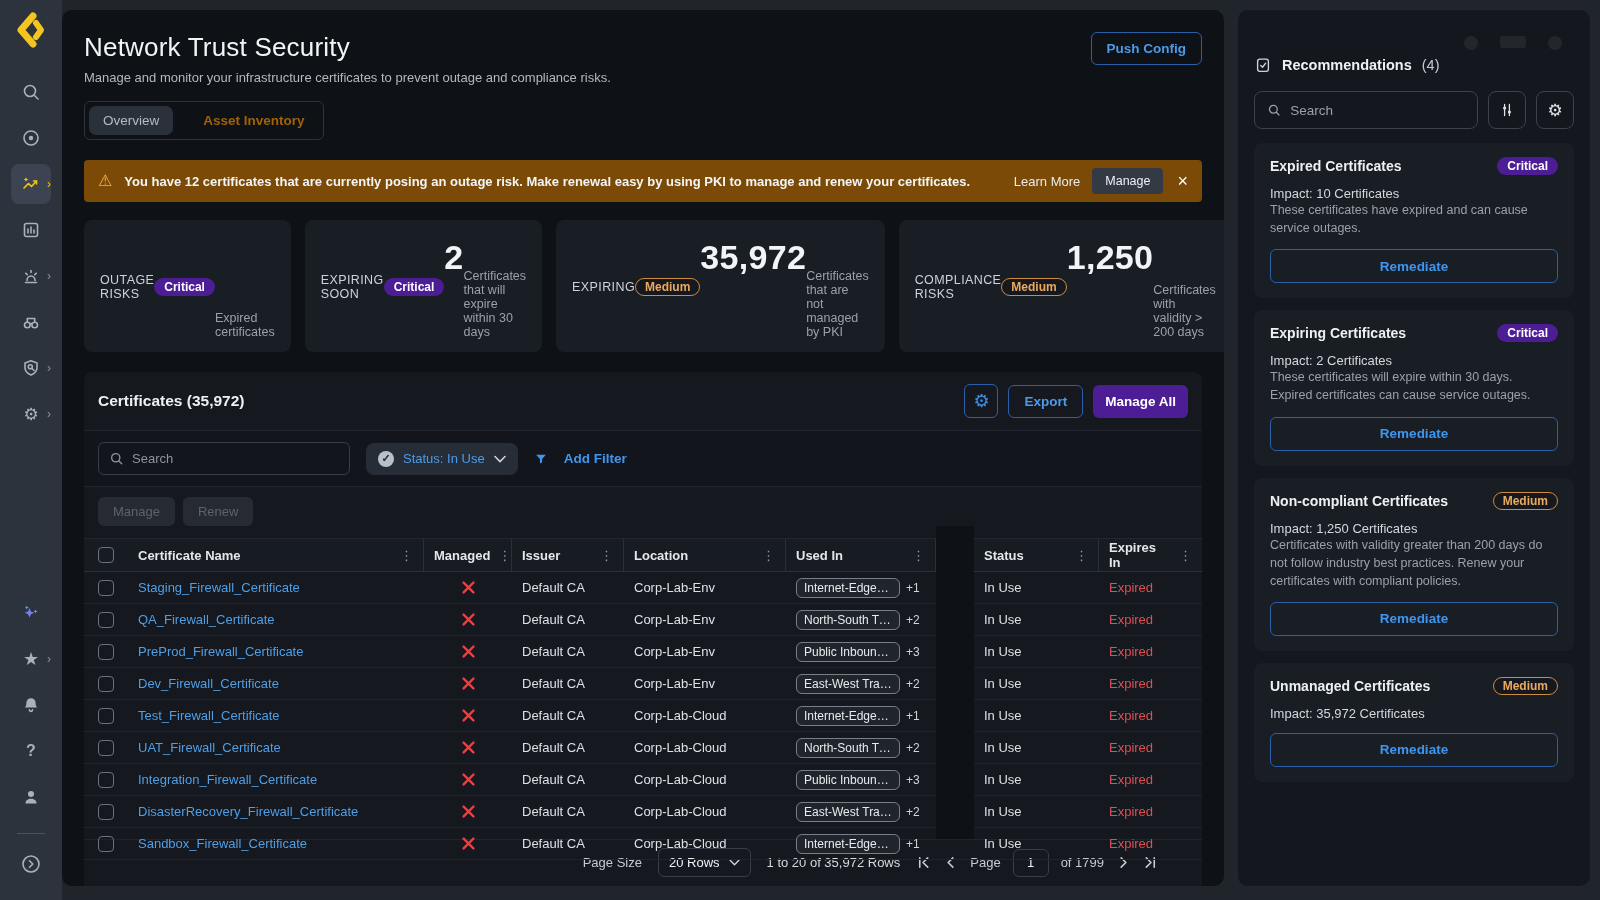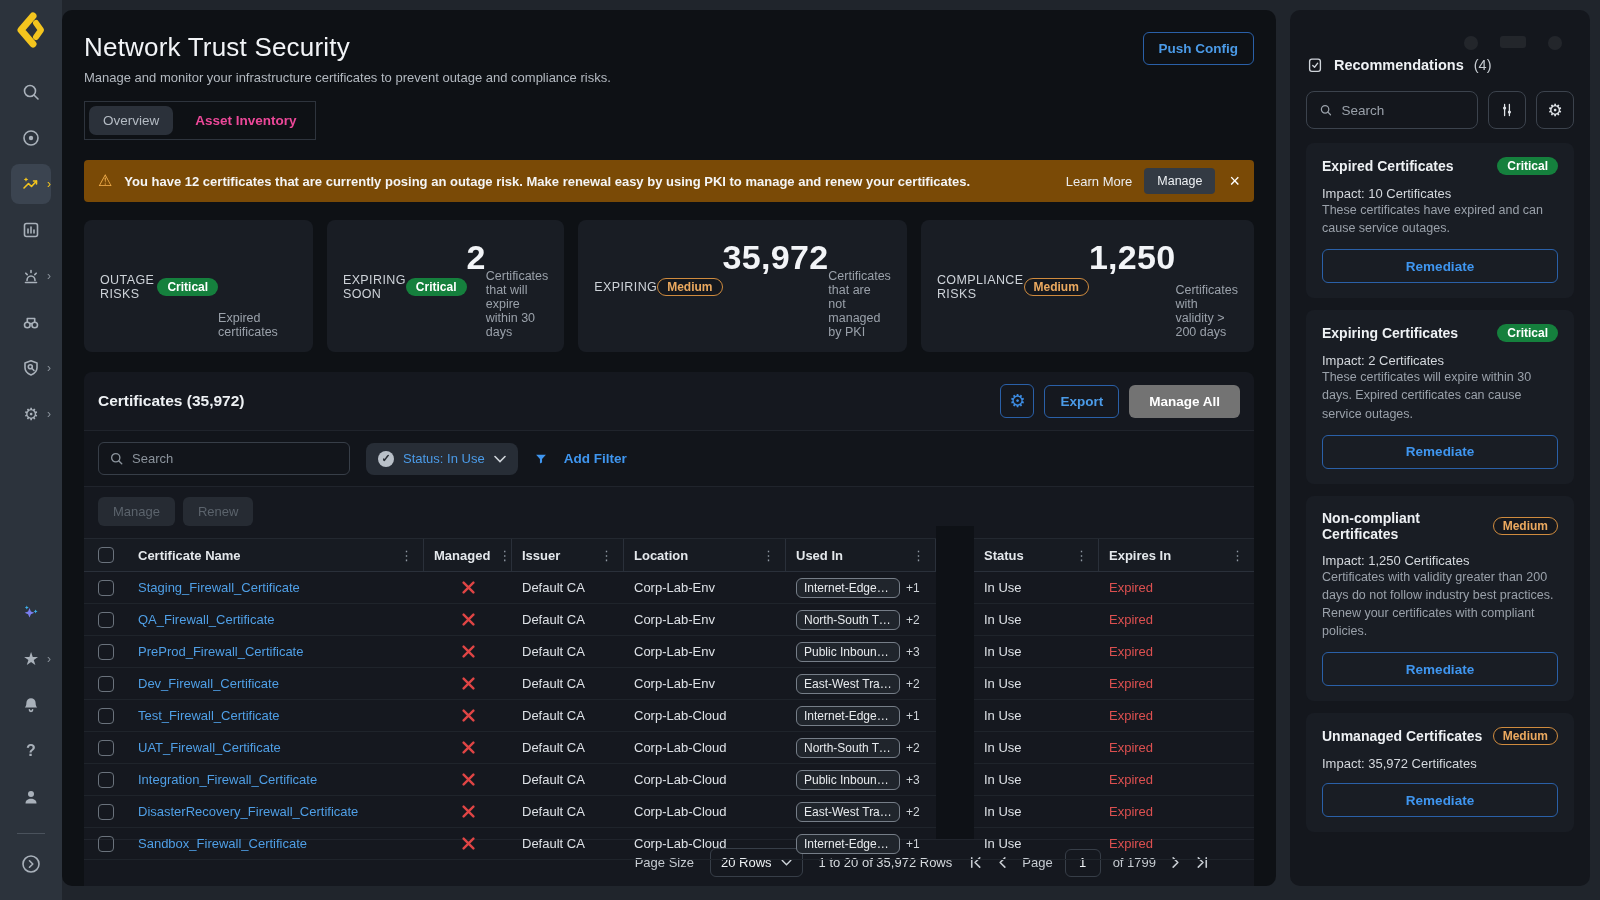--- a/index.html
+++ b/index.html
@@ -19,50 +19,50 @@
   .glyph { font-size:17px; color:#a9b1ba; }
   .side-divider { width:28px; height:1px; background:#4a525c; margin:10px 0; }
 
   
   .main { flex:1; min-width:0; margin:10px 14px 14px 0; background:#0e1115; border-radius:10px; padding:22px 16px 0; display:flex; flex-direction:column; overflow:hidden; }
   .page-head { display:flex; justify-content:space-between; align-items:flex-start; padding:0 6px; }
   .page-title { font-size:26px; font-weight:400; color:#f2f4f7; letter-spacing:.2px; }
   .page-subtitle { margin-top:7px; font-size:13px; color:#b3b9c0; }
   .btn-outline-blue { border:1px solid #2a60a8; color:#4b9be8; background:transparent; border-radius:6px; padding:8px 15px; font-size:13.5px; font-family:inherit; font-weight:700; cursor:pointer; white-space:nowrap; }
 
-  .tabs { display:inline-flex; align-self:flex-start; border:1px solid #2e343d; border-radius:0; padding:4px; gap:8px; margin:16px 6px 0; }
+  .tabs { display:inline-flex; align-self:flex-start; border:1px solid #2e343d; border-radius:6px; padding:4px; gap:16px; margin:16px 6px 0; }
   .tab { padding:7px 14px; border-radius:7px; font-size:13.5px; cursor:pointer; }
   .tab.selected { background:#2b313a; color:#b4bbc3; }
-  .tab.unselected { color:#ec4899; font-weight:700; }
+  .tab.unselected { color:#a16207; font-weight:700; }
 
   .banner { margin:20px 6px 0; display:flex; align-items:center; gap:12px; background:#7a4a06; border-radius:4px; padding:8px 14px; font-size:13px; color:#f4f5f6; }
   .warn-glyph { color:#f6b14e; font-size:16px; line-height:1; }
   .banner-msg { flex:1; font-weight:700; }
   .banner-link { color:#e9ebee; cursor:pointer; font-size:13px; }
   .banner-manage { background:#333a43; color:#eef1f4; border:none; border-radius:4px; padding:6px 13px; font-size:12.5px; font-family:inherit; cursor:pointer; }
   .banner-close { color:#fff; font-size:18px; line-height:1; cursor:pointer; margin-left:2px; }
 
   .stats { display:flex; gap:14px; margin:18px 6px 0; }
   .stat-card { flex:1; background:#191d24; border-radius:8px; padding:15px 16px 13px; height:132px; display:flex; flex-direction:row; }
   .stat-top { display:flex; justify-content:space-between; align-items:center; }
   .stat-label { font-size:12.5px; color:#ced3d9; letter-spacing:.4px; }
   .stat-value { font-size:34px; font-weight:700; color:#f2f4f7; margin-top:3px; letter-spacing:.3px; }
   .stat-desc { margin-top:auto; font-size:12.5px; color:#9aa1aa; }
 
   .badge { border-radius:12px; padding:2px 10px; font-size:12px; font-weight:700; white-space:nowrap; }
-  .badge.critical { background:#15803d; color:#fff; }
+  .badge.critical { background:#4c1d95; color:#fff; }
   .badge.medium { border:1.5px solid #cf8b3e; color:#eba95f; background:rgba(0,0,0,.15); padding:1px 9px; }
 
   
   .certs { margin:20px 6px 0; background:#15181f; border-radius:8px 8px 0 0; flex:1; min-height:0; display:flex; flex-direction:column; }
   .certs-head { display:flex; align-items:center; padding:12px 14px; }
   .certs-title { font-size:15.5px; font-weight:700; color:#eef1f4; }
   .certs-actions { margin-left:auto; display:flex; gap:10px; align-items:center; }
   .icon-btn-blue { width:34px; height:34px; border:1px solid #2a60a8; border-radius:6px; color:#3d8de4; background:transparent; font-size:18px; display:flex; align-items:center; justify-content:center; cursor:pointer; }
-  .btn-fill-blue { background:#737373; color:#fff; border:none; border-radius:6px; padding:9px 20px; font-size:13.5px; font-weight:700; font-family:inherit; cursor:pointer; }
+  .btn-fill-blue { background:#4c1d95; color:#fff; border:none; border-radius:6px; padding:9px 12px; font-size:13.5px; font-weight:700; font-family:inherit; cursor:pointer; }
 
   .filter-row { display:flex; align-items:center; gap:16px; padding:11px 14px; background:#12151b; border-top:1px solid #20242c; border-bottom:1px solid #20242c; }
   .search-box { display:flex; align-items:center; gap:8px; width:252px; border:1px solid #373e48; border-radius:6px; padding:8px 10px; color:#8b939c; background:transparent; }
   .search-box svg { flex-shrink:0; }
   .search-box input { background:transparent; border:none; outline:none; color:#dfe3e7; font-size:13px; width:100%; font-family:inherit; }
   .search-box input::placeholder { color:#8b939c; }
   .status-chip { display:flex; align-items:center; gap:9px; background:#272d36; border-radius:8px; padding:8px 12px; cursor:pointer; }
   .cc { width:16px; height:16px; border-radius:50%; background:#b9c0c8; color:#252a31; font-size:11px; font-weight:700; display:flex; align-items:center; justify-content:center; }
   .status-label { color:#4b9be8; font-size:13px; }
   .add-filter { display:flex; align-items:center; gap:16px; color:#3f96f0; font-size:13.5px; font-weight:700; cursor:pointer; }
@@ -90,21 +90,21 @@
   .strip-overlay { position:absolute; left:852px; top:-12px; bottom:0; width:38px; background:#0e1116; z-index:3; }
 
   .pagination { display:flex; align-items:center; justify-content:flex-end; gap:16px; padding:8px 44px 9px 0; font-size:13px; color:#c6cbd1; border-top:1px solid #20242c; background:#15181f; }
   .page-size-box { display:flex; align-items:center; gap:9px; border:1px solid #373e48; border-radius:6px; padding:6px 10px; color:#eef1f4; cursor:pointer; }
   .page-range { color:#d6dade; }
   .pg-controls { display:flex; align-items:center; gap:12px; }
   .pg-btn { color:#c6cbd1; display:flex; cursor:pointer; }
   .page-input { width:36px; height:28px; border:1px solid #373e48; border-radius:6px; text-align:center; background:transparent; color:#eef1f4; font-size:13px; font-family:inherit; outline:none; }
 
   
-  .right { width:300px; flex-shrink:0; margin:10px 10px 14px 0; background:#14171d; border-radius:10px; padding:14px 16px; overflow:hidden; position:relative; }
+  .right { width:352px; flex-shrink:0; margin:10px 10px 14px 0; background:#14171d; border-radius:10px; padding:14px 16px; overflow:hidden; position:relative; }
   .ghosts { position:absolute; top:26px; right:28px; display:flex; gap:22px; opacity:.07; }
   .ghosts span { width:26px; height:12px; background:#dfe3e7; border-radius:3px; display:inline-block; }
   .ghosts .round { width:14px; height:14px; border-radius:50%; }
   .rec-head { display:flex; align-items:center; gap:10px; margin-top:32px; color:#eef1f4; font-size:14.5px; }
   .rec-title-text { font-weight:700; }
   .rec-count { color:#c6cbd1; }
   .rec-search-row { display:flex; gap:10px; margin-top:17px; }
   .rec-search { flex:1; display:flex; align-items:center; gap:9px; border:1px solid #3c434d; border-radius:8px; height:38px; padding:0 12px; color:#9aa1aa; }
   .rec-search input { background:transparent; border:none; outline:none; color:#dfe3e7; font-size:13.5px; width:100%; font-family:inherit; }
   .rec-search input::placeholder { color:#9aa1aa; }

